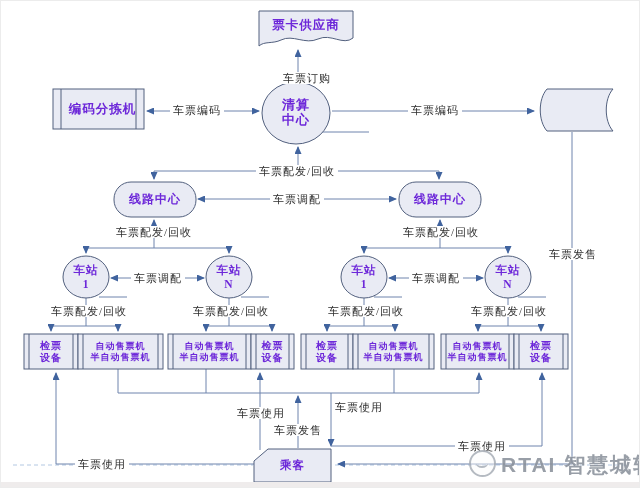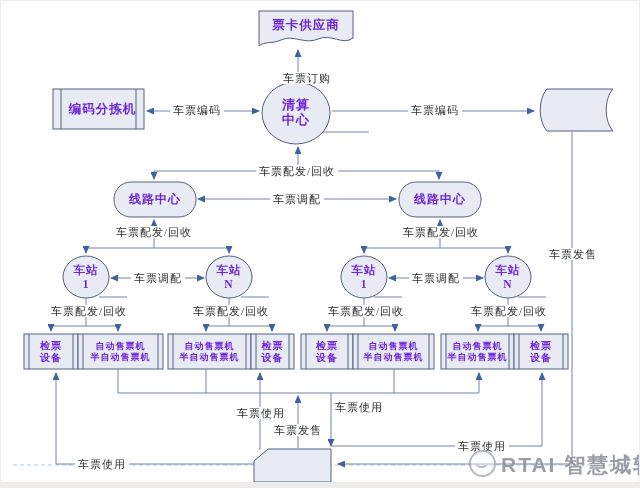--- a/index.html
+++ b/index.html
@@ -200,20 +200,21 @@
   </div>
   <div class="nt" style="left:440px;top:333px;width:73px;height:35px;font-size:9px">
     <span>自动售票机</span>
     <span>半自动售票机</span>
   </div>
   <div class="nt" style="left:513px;top:333px;width:54px;height:35px;font-size:10px">
     <span>检票</span>
     <span>设备</span>
   </div>
 
+  <div class="nt" style="left:253px;top:448px;width:77px;height:33px;font-size:11.5px">乘客</div>
 
   <div class="lbl bg" style="left:306px;top:71px">车票订购</div>
   <div class="lbl bg" style="left:196px;top:103px">车票编码</div>
   <div class="lbl bg" style="left:434px;top:103px">车票编码</div>
   <div class="lbl bg" style="left:296px;top:164px">车票配发/回收</div>
   <div class="lbl bg" style="left:296px;top:192px">车票调配</div>
   <div class="lbl bg" style="left:153px;top:225px">车票配发/回收</div>
   <div class="lbl bg" style="left:440px;top:225px">车票配发/回收</div>
   <div class="lbl bg" style="left:157px;top:271px">车票调配</div>
   <div class="lbl bg" style="left:435px;top:271px">车票调配</div>

